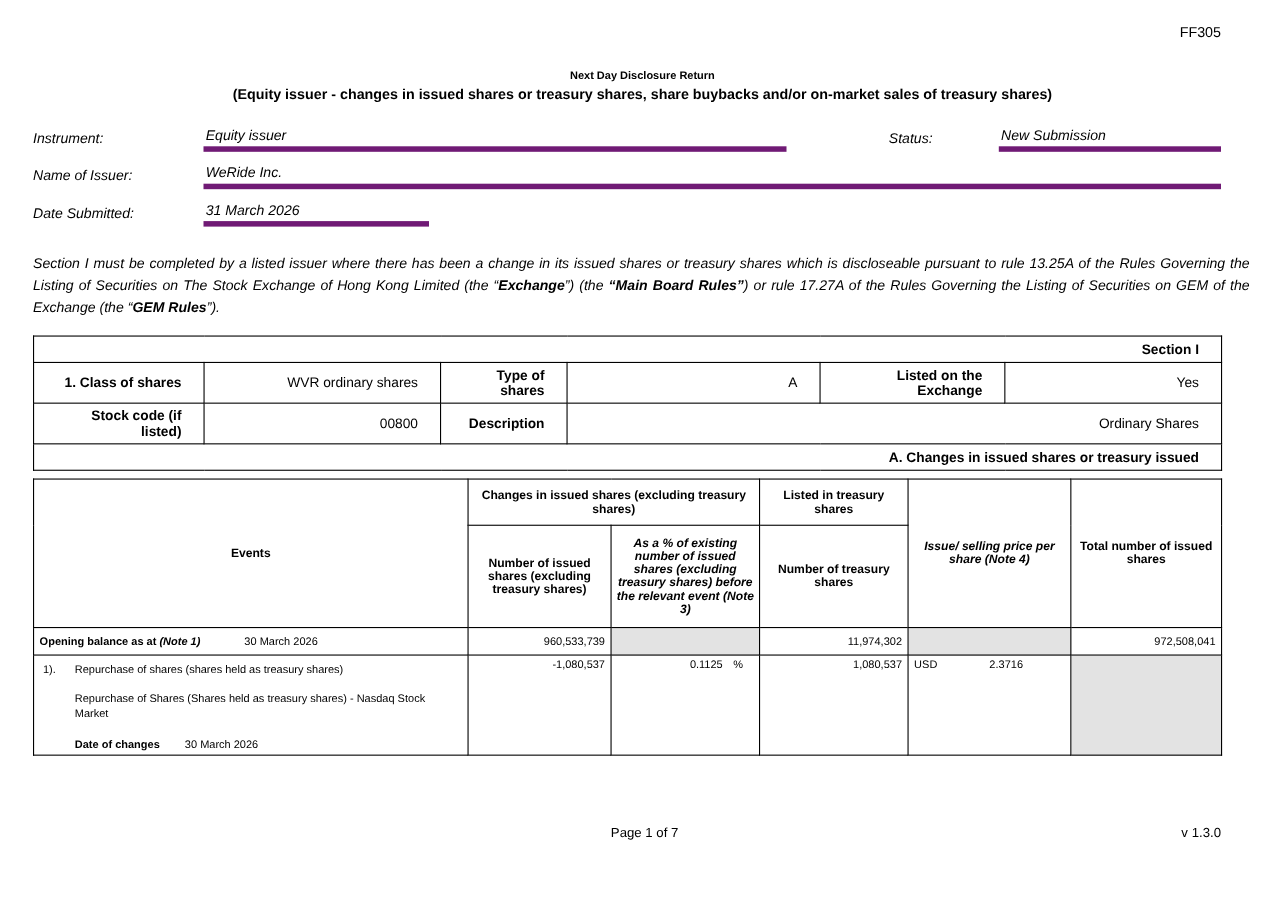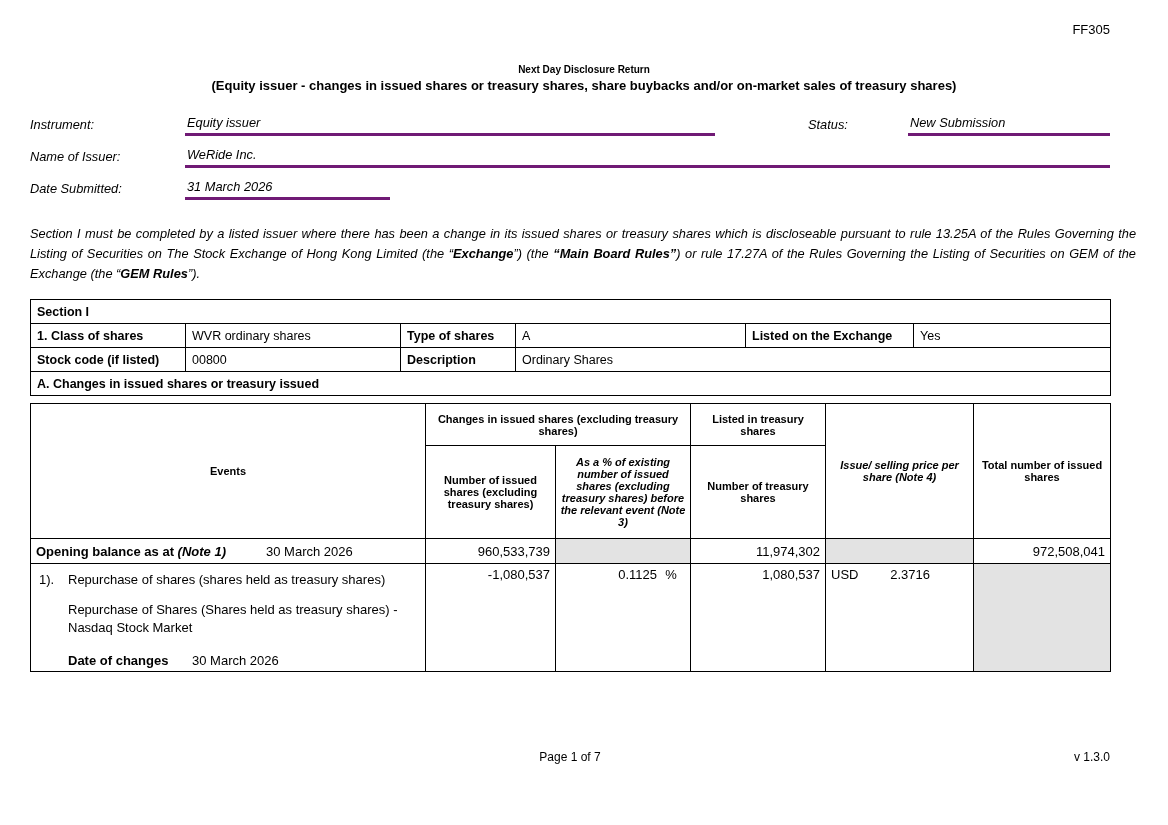--- a/index.html
+++ b/index.html
@@ -9,44 +9,44 @@
 
   .form-code { text-align:right; padding-right:28px; font-size:13px; }
 
   .title-block { margin-top:27px; text-align:center; }
   .title { font-size:10px; font-weight:bold; }
   .subtitle { font-size:13px; font-weight:bold; margin-top:3px; }
 
   .header-fields { margin-top:22px; width:1080px; font-size:12.8px; }
   .field-row { display:flex; align-items:center; margin-bottom:11px;font-style:italic; }
   .fl-label { width:155px; padding-bottom:3px; }
-  .fl-value { border-bottom:3px solid #701a75; padding:0 2px 3px 2px; }
+  .fl-value { border-bottom:5px solid #701a75; padding:0 2px 3px 2px; }
   .instrument-value { width:530px; }
   .status-label { width:100px; margin-left:93px; padding-bottom:3px; }
   .status-value { flex:1; }
   .issuer-value { flex:1; }
   .date-value { width:205px; }
 
   .intro { margin-top:24px; width:1106px; font-size:12.8px; font-style:italic; line-height:1.55; text-align:justify; }
   .intro .bi { font-weight:bold; font-style:italic; }
 
   table { border-collapse:collapse; table-layout:fixed; width:1080px; }
   td, th { border:1px solid #000; }
 
   .s1-table { margin-top:16px; font-size:12.5px; }
-  .s1-table td { padding:4px 6px; height:24px; vertical-align:middle; }
+  .s1-table td { padding:4px 20px; height:24px; vertical-align:middle;text-align:right; }
   .bold { font-weight:bold; }
 
   .ev-table { margin-top:7px; }
   .ev-table th { font-size:11px; font-weight:bold; text-align:center; vertical-align:middle; padding:3px 4px; }
   .ev-table thead tr.h1 th { height:42px; }
   .ev-table thead tr.h2 th { height:93px; }
   .th-pct { font-style:italic; font-size:10.5px; }
   .th-italic { font-style:italic; }
-  .ev-table td { font-size:13px; padding:3px 5px; }
+  .ev-table td { font-size:10px; padding:3px 5px; }
   .opening-row td { height:25px; vertical-align:middle; }
   .event-row td { height:90px; vertical-align:top; }
   .num { text-align:right; }
   .shaded { background:var(--shaded,#e3e3e3); }
   .opening-note { font-style:italic; font-weight:bold; }
   .opening-date { margin-left:40px; font-weight:normal; }
 
   .event-cell { font-size:10px; }
   .event-index { position:absolute; left:3px; top:5px; }
   .event-cell-inner { position:relative; padding-top:5px; }
@@ -54,21 +54,21 @@
   .event-line2 { margin-top:14px; line-height:1.35; }
   .event-date { margin-top:16px; }
   .event-date .date-val { margin-left:20px; }
 
   .pct-cell { display:flex; justify-content:flex-end; }
   .pct-sign { width:28px; text-align:center; }
   .price-cell-inner { display:flex; justify-content:space-between; }
   .price-val { padding-right:38px; }
 
   .footer { position:absolute; top:750px; left:30px; width:1080px; font-size:12px; height:16px; }
-  .footer-page { position:absolute; left:0; width:100%; text-align:center; }
+  .footer-page { position:absolute; left:16px; width:100%; text-align:center; }
   .footer-version { position:absolute; right:0; top:0;margin-left:16px; }
 </style>
 </head>
 <body>
 
 <div class="page">
 
   <div class="form-code">FF305</div>
 
   <div class="title-block">

